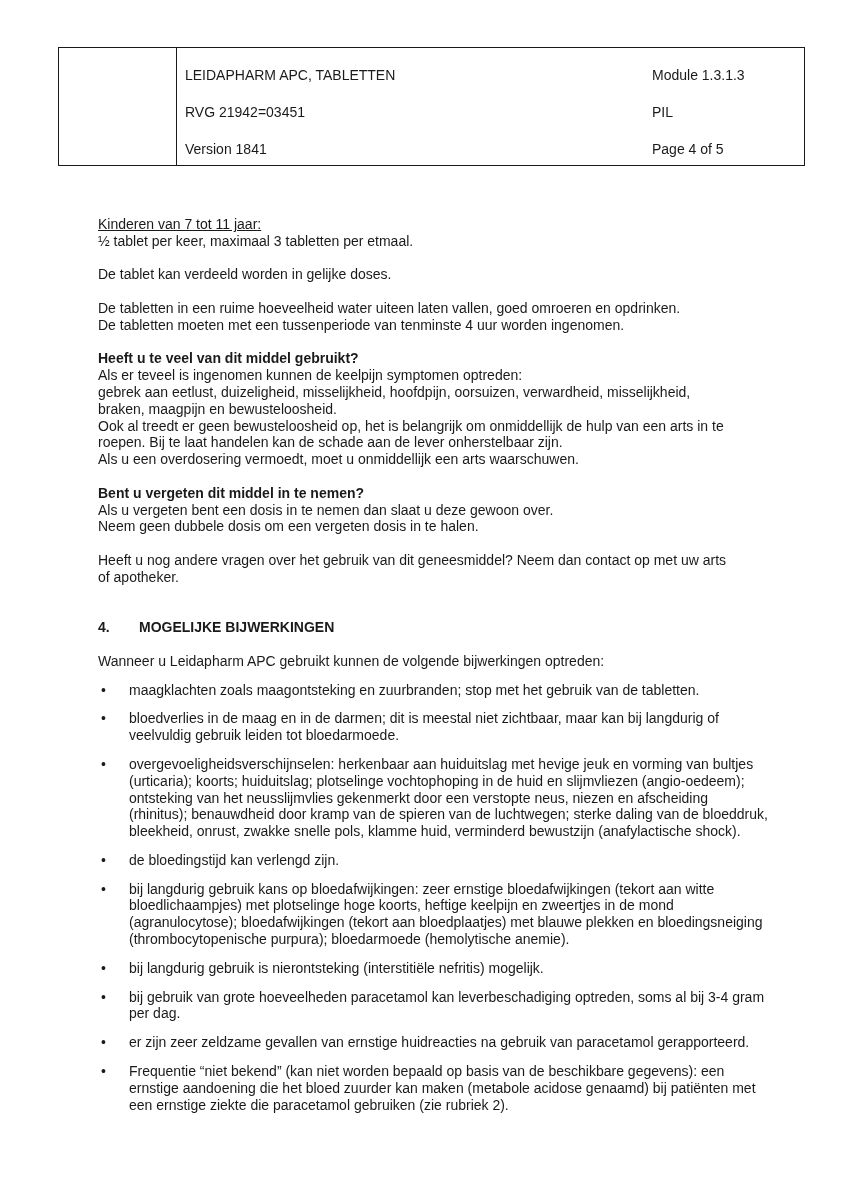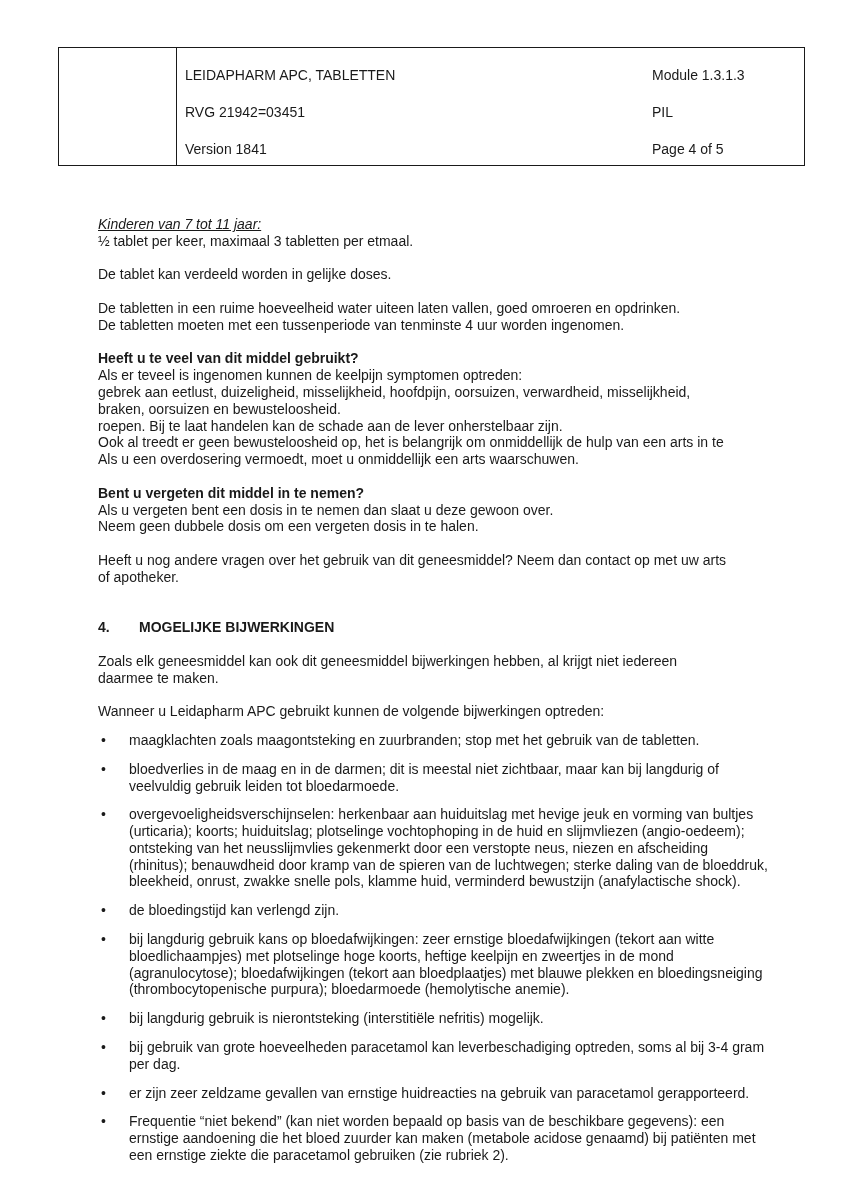--- a/index.html
+++ b/index.html
@@ -47,21 +47,21 @@
   
   .doc-body {
     position: absolute;
     left: 98px;
     top: 216px;
     width: 672px;
   }
   .block { margin-top: 16.8px; }
   .block.first { margin-top: 0; }
   .line { white-space: nowrap; }
-  .underline { text-decoration: underline; font-style: italic; }
+  .underline { text-decoration: underline; }
   .para-heading { font-weight: bold; white-space: nowrap; }
 
   .section-heading {
     margin-top: 33.6px;
     font-weight: bold;
     display: flex;
     white-space: nowrap;
   }
   .sec-num { width: 41px; flex: 0 0 auto; }
 
@@ -119,23 +119,23 @@
   <div class="line">De tabletten in een ruime hoeveelheid water uiteen laten vallen, goed omroeren en opdrinken.</div>
       <div class="line">De tabletten moeten met een tussenperiode van tenminste 4 uur worden ingenomen.</div>
     </div>
 
   <div class="block">
     <div class="para-heading">Heeft u te veel van dit middel gebruikt?</div>
     <div>
 
     <div class="line">Als er teveel is ingenomen kunnen de keelpijn symptomen optreden:</div>
         <div class="line">gebrek aan eetlust, duizeligheid, misselijkheid, hoofdpijn, oorsuizen, verwardheid, misselijkheid,</div>
-        <div class="line">braken, oorsuizen en bewusteloosheid.</div>
+        <div class="line">braken, maagpijn en bewusteloosheid.</div>
+        <div class="line">Ook al treedt er geen bewusteloosheid op, het is belangrijk om onmiddellijk de hulp van een arts in te</div>
         <div class="line">roepen. Bij te laat handelen kan de schade aan de lever onherstelbaar zijn.</div>
-        <div class="line">Ook al treedt er geen bewusteloosheid op, het is belangrijk om onmiddellijk de hulp van een arts in te</div>
         <div class="line">Als u een overdosering vermoedt, moet u onmiddellijk een arts waarschuwen.</div>
       </div>
   </div>
 
   <div class="block">
     <div class="para-heading">Bent u vergeten dit middel in te nemen?</div>
     <div>
 
     <div class="line">Als u vergeten bent een dosis in te nemen dan slaat u deze gewoon over.</div>
         <div class="line">Neem geen dubbele dosis om een vergeten dosis in te halen.</div>
@@ -146,25 +146,20 @@
 
   <div class="line">Heeft u nog andere vragen over het gebruik van dit geneesmiddel? Neem dan contact op met uw arts</div>
       <div class="line">of apotheker.</div>
     </div>
 
   <div class="section-heading">
     <span class="sec-num">4.</span>
     <span>MOGELIJKE BIJWERKINGEN</span>
   </div>
 
-  <div class="block">
-
-  <div class="line">Zoals elk geneesmiddel kan ook dit geneesmiddel bijwerkingen hebben, al krijgt niet iedereen</div>
-      <div class="line">daarmee te maken.</div>
-    </div>
 
   <div class="block">
     <div class="line">Wanneer u Leidapharm APC gebruikt kunnen de volgende bijwerkingen optreden:</div>
     <ul class="bullet-list">
 
     <li>maagklachten zoals maagontsteking en zuurbranden; stop met het gebruik van de tabletten.</li>
         <li>bloedverlies in de maag en in de darmen; dit is meestal niet zichtbaar, maar kan bij langdurig of veelvuldig gebruik leiden tot bloedarmoede.</li>
         <li>overgevoeligheidsverschijnselen: herkenbaar aan huiduitslag met hevige jeuk en vorming van bultjes (urticaria); koorts; huiduitslag; plotselinge vochtophoping in de huid en slijmvliezen (angio-oedeem); ontsteking van het neusslijmvlies gekenmerkt door een verstopte neus, niezen en afscheiding (rhinitus); benauwdheid door kramp van de spieren van de luchtwegen; sterke daling van de bloeddruk, bleekheid, onrust, zwakke snelle pols, klamme huid, verminderd bewustzijn (anafylactische shock).</li>
         <li>de bloedingstijd kan verlengd zijn.</li>
         <li>bij langdurig gebruik kans op bloedafwijkingen: zeer ernstige bloedafwijkingen (tekort aan witte bloedlichaampjes) met plotselinge hoge koorts, heftige keelpijn en zweertjes in de mond (agranulocytose); bloedafwijkingen (tekort aan bloedplaatjes) met blauwe plekken en bloedingsneiging (thrombocytopenische purpura); bloedarmoede (hemolytische anemie).</li>

